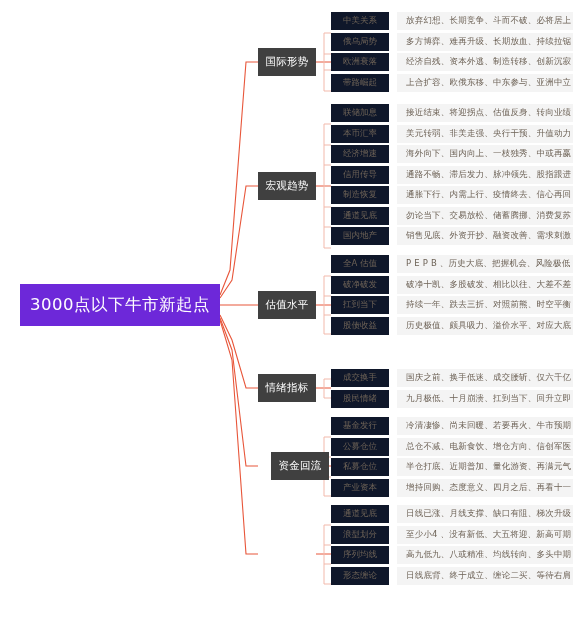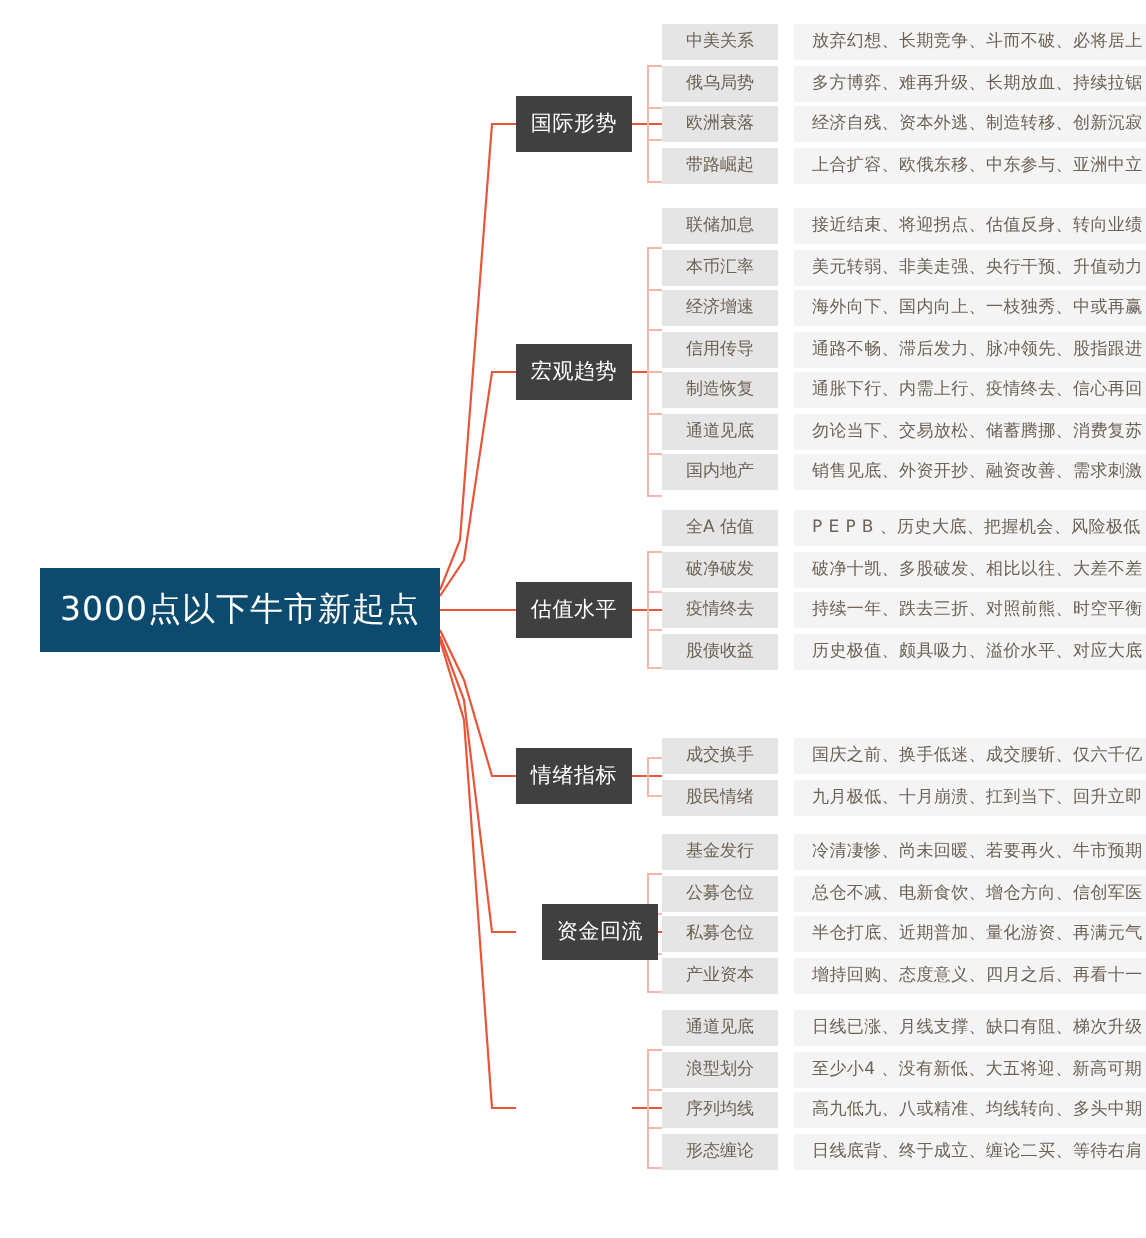--- a/index.html
+++ b/index.html
@@ -27,21 +27,21 @@
     pointer-events: none;
   }
 
   
   .root-node {
     position: absolute;
     left: 20px;
     top: 284px;
     width: 200px;
     height: 42px;
-    background: #0c4a6e;
+    background: #6d28d9;
     color: #ffffff;
     display: flex;
     align-items: center;
     justify-content: center;
     font-size: 16.5px;
     letter-spacing: 0.5px;
     white-space: nowrap;
     box-sizing: border-box;
   }
 
@@ -69,21 +69,21 @@
     display: flex;
     align-items: stretch;
     height: 18px;
     margin-bottom: 2.5px;
   }
   .leaf-row:last-child {
     margin-bottom: 0;
   }
   .leaf-key {
     width: 58px;
-    background: #e5e5e5;
+    background: #0f172a;
     color: #6d6256;
     font-size: 8.5px;
     display: flex;
     align-items: center;
     justify-content: center;
     white-space: nowrap;
     box-sizing: border-box;
   }
   .leaf-gap {
     width: 8px;
@@ -233,21 +233,21 @@
       <div class="leaf-key">全A 估值</div>
       <div class="leaf-gap"></div>
       <div class="leaf-val">P E P B 、历史大底、把握机会、风险极低</div>
     </div>
     <div class="leaf-row">
       <div class="leaf-key">破净破发</div>
       <div class="leaf-gap"></div>
       <div class="leaf-val">破净十凯、多股破发、相比以往、大差不差</div>
     </div>
     <div class="leaf-row">
-      <div class="leaf-key">疫情终去</div>
+      <div class="leaf-key">扛到当下</div>
       <div class="leaf-gap"></div>
       <div class="leaf-val">持续一年、跌去三折、对照前熊、时空平衡</div>
     </div>
     <div class="leaf-row">
       <div class="leaf-key">股债收益</div>
       <div class="leaf-gap"></div>
       <div class="leaf-val">历史极值、颇具吸力、溢价水平、对应大底</div>
     </div>
   </div>
 

